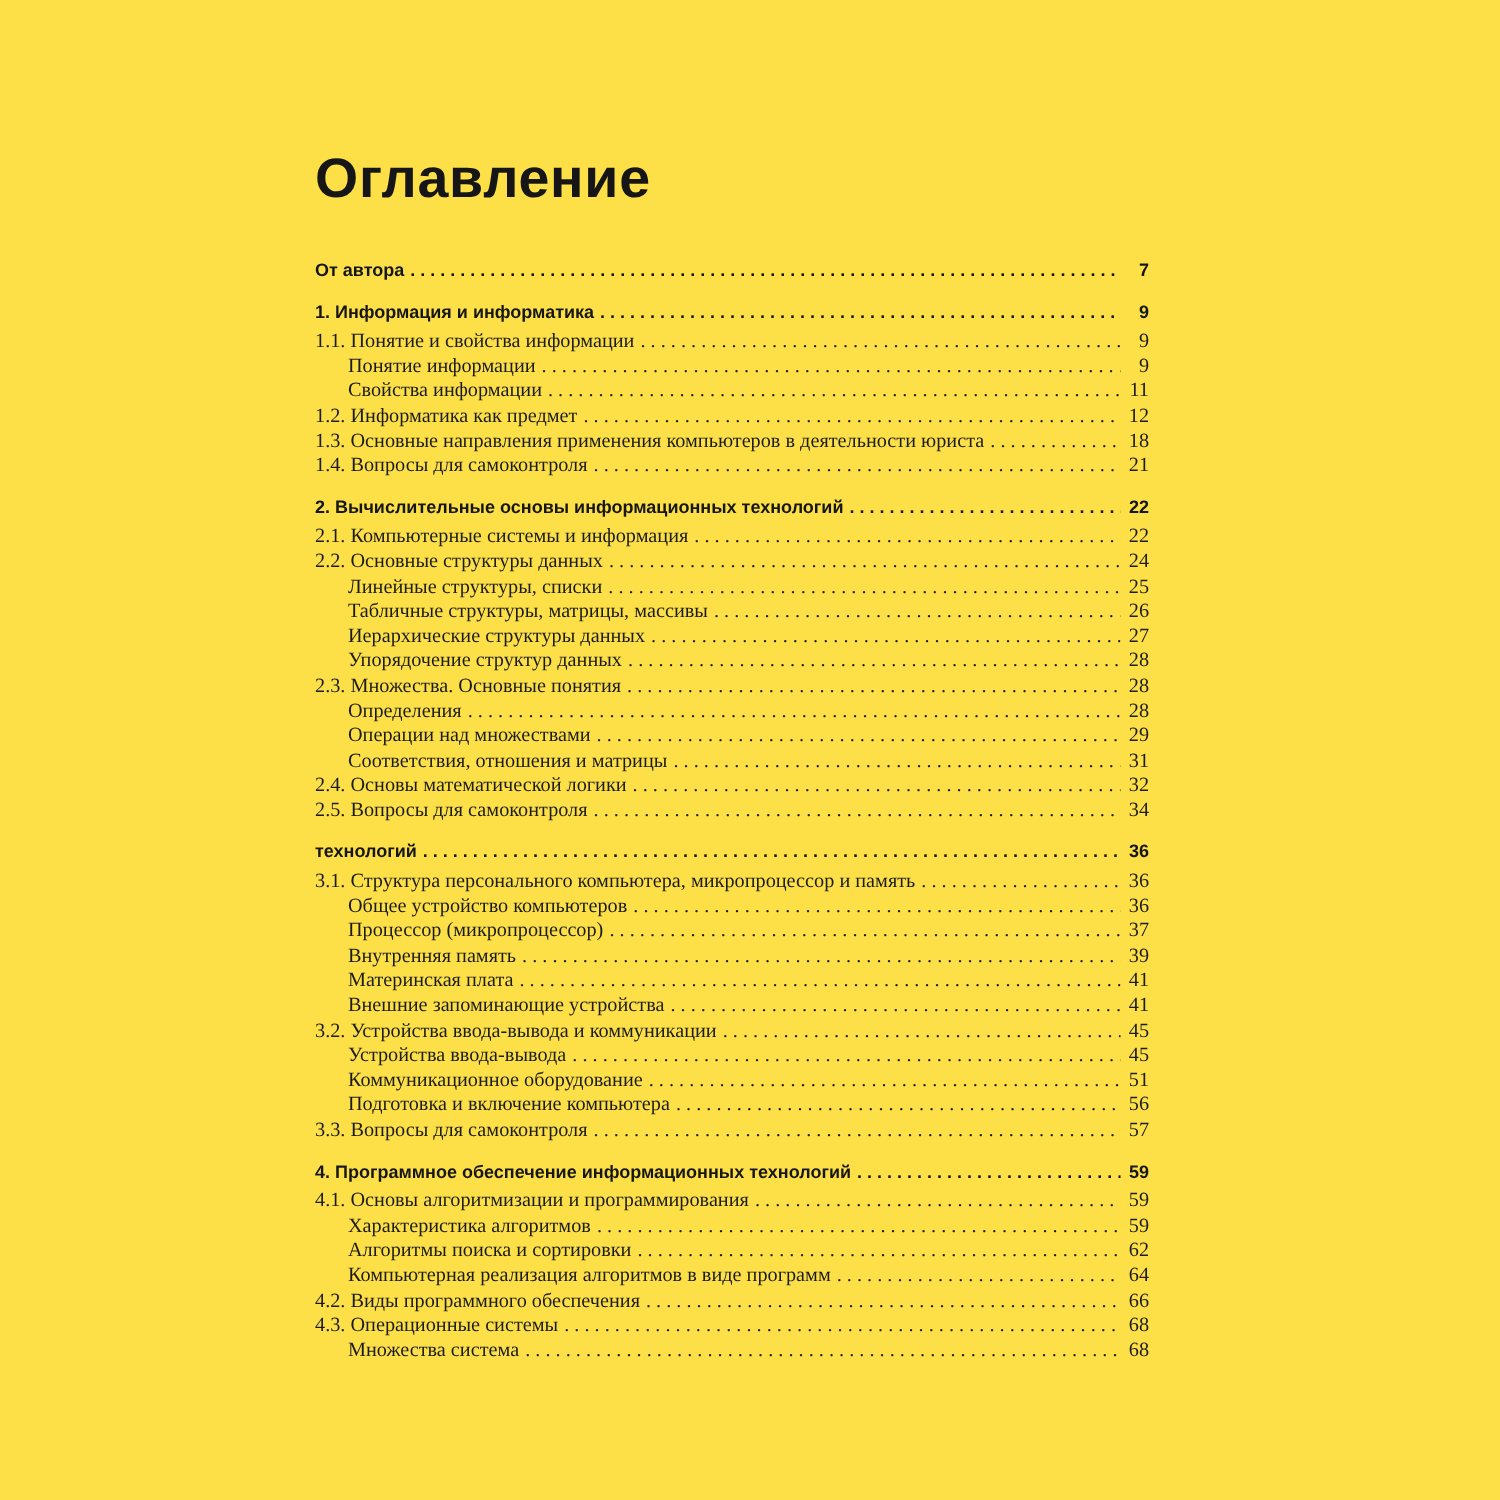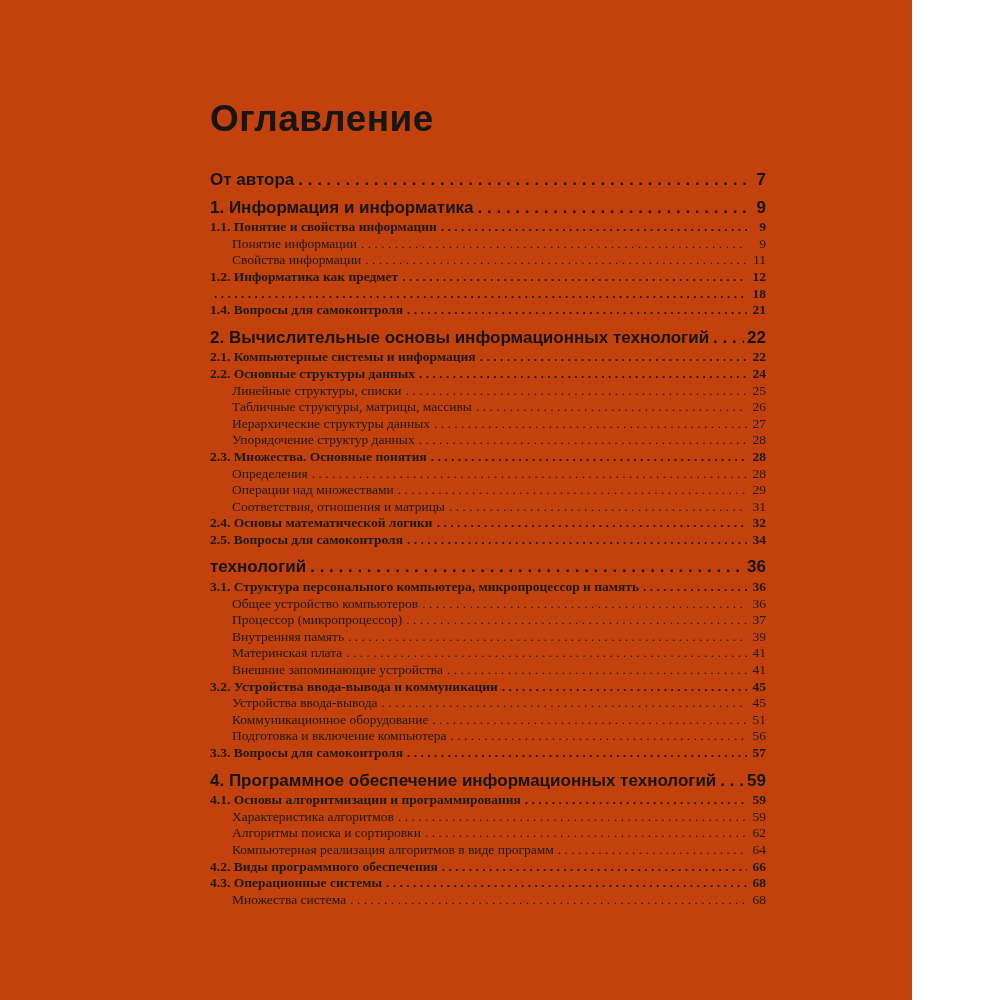--- a/index.html
+++ b/index.html
@@ -2,23 +2,23 @@
 <html><head>
 <meta charset="utf-8">
 <style>
   html, body {
     margin: 0;
     padding: 0;
     background: #ffffff;
   }
   .canvas {
     position: relative;
-    width: 912px;
+    width: 1000px;
     height: 1000px;
-    background: #c2410c;
+    background: #fde047;
     overflow: hidden;
   }
   .content {
     position: absolute;
     left: 210px;
     top: 98px;
     width: 556px;
   }
   .page-title {
     font-family: "Liberation Sans", sans-serif;
@@ -59,28 +59,27 @@
     content: ". . . . . . . . . . . . . . . . . . . . . . . . . . . . . . . . . . . . . . . . . . . . . . . . . . . . . . . . . . . . . . . . . . . . . . . . . . . . . . . . . . . . . . . . . . . . . . . . . . . .";
   }
   .pg {
     flex: 0 0 auto;
     text-align: right;
     min-width: 16px;
   }
   .chapter {
     font-family: "Liberation Sans", sans-serif;
     font-weight: 700;
-    font-size: 17px;
+    font-size: 12px;
     margin-top: 11px;
     margin-bottom: 3px;
     color: #161616;
   }
   .section {
     padding-left: 0;
-    font-weight: bold;
   }
   .sub {
     padding-left: 22px;
   }
 </style>
 </head>
 <body>
 
 <div class="canvas">
   <div class="content">
@@ -123,20 +122,21 @@
         </div>
         <div class="entry section">
           <div class="row">
             <span class="txt">1.2. Информатика как предмет</span>
             <span class="leader"></span>
             <span class="pg">12</span>
           </div>
         </div>
         <div class="entry section">
           <div class="row">
+            <span class="txt">1.3. Основные направления применения компьютеров в деятельности юриста</span>
             <span class="leader"></span>
             <span class="pg">18</span>
           </div>
         </div>
         <div class="entry section">
           <div class="row">
             <span class="txt">1.4. Вопросы для самоконтроля</span>
             <span class="leader"></span>
             <span class="pg">21</span>
           </div>

